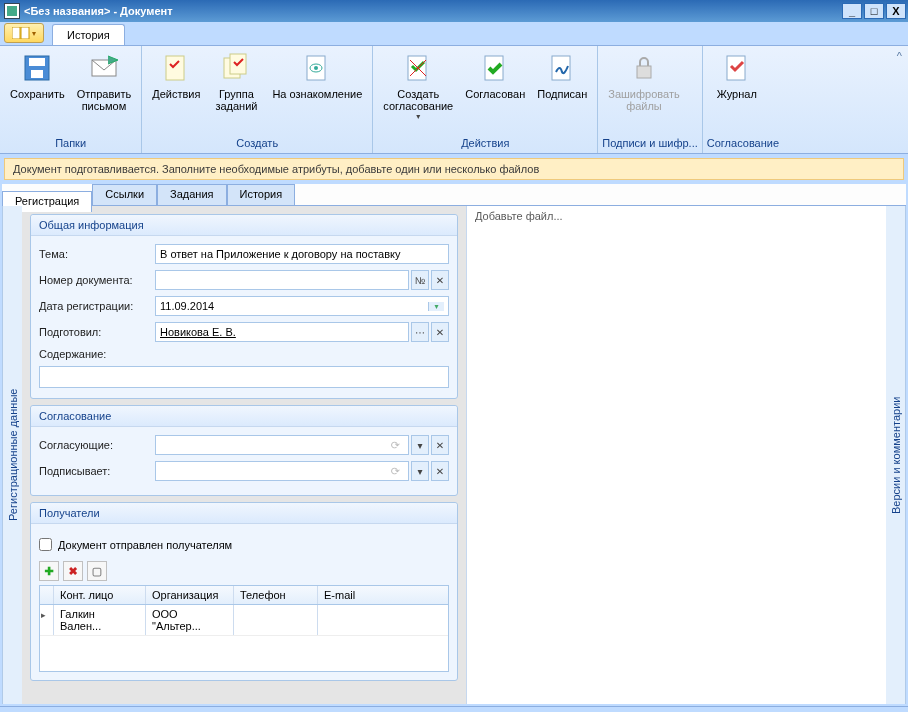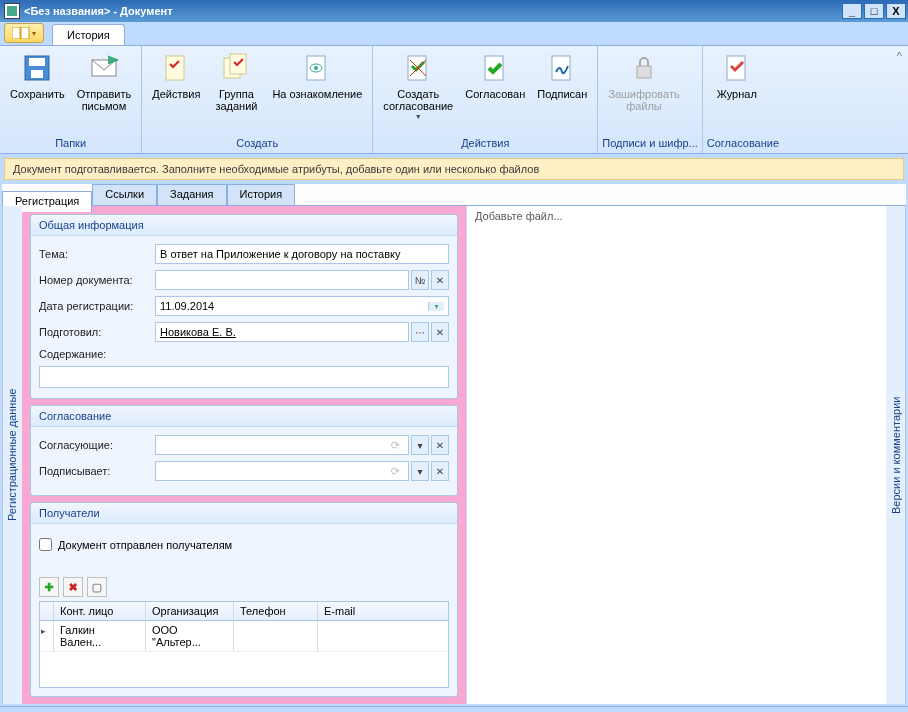--- a/index.html
+++ b/index.html
@@ -25,34 +25,34 @@
 .ribbon-collapse { position: absolute; right: 6px; top: 4px; color: #5a7aa3; cursor: pointer; }
 
 .infobar { background: #ffefc5; border: 1px solid #eec97c; margin: 4px; padding: 4px 8px; color: #3a3a3a; }
 
 .doctabs { background: #fdfdfd; height: 22px; display: flex; border-bottom: 1px solid #8caee0; margin: 0 2px; }
 .doctab { padding: 3px 12px; border: 1px solid #8caee0; border-bottom: none; background: #d3e4f9; cursor: pointer; }
 .doctab.active { background: #fff; position: relative; top: 7px; }
 
 .content { display: flex; height: 498px; margin: 0 2px; background: #fff; }
 .sidebar-v { width: 20px; background: #e3effc; border-right: 1px solid #b0cae8; display: flex; align-items: center; justify-content: center; writing-mode: vertical-rl; transform: rotate(180deg); color: #15428b; cursor: pointer; }
-.left-pane { flex: 0 0 444px; padding: 8px; overflow: auto; background: #f9a8d4; }
+.left-pane { flex: 0 0 444px; padding: 8px; overflow: auto; background: #e5e5e5; }
 .right-pane { flex: 1; border-left: 1px solid #c6d8ef; background: #fff; padding: 4px 8px; color: #5a5a5a; }
 
 .fieldset { border: 1px solid #a9c7e8; border-radius: 3px; margin-bottom: 6px; background: #eef5fe; }
 .fs-title { background: linear-gradient(#f0f6fe, #dbeafd); padding: 4px 8px; color: #15428b; border-bottom: 1px solid #c6d8ef; border-radius: 3px 3px 0 0; }
 .fs-body { padding: 8px; }
 .row { display: flex; align-items: center; margin-bottom: 6px; }
 .label { width: 116px; color: #222; }
 .input { flex: 1; height: 20px; border: 1px solid #a9c7e8; background: #fff; padding: 2px 4px; }
 .input.combo { display: flex; align-items: center; }
 .btn-icn { width: 18px; height: 20px; border: 1px solid #a9c7e8; background: #e3effc; margin-left: 2px; display: flex; align-items: center; justify-content: center; cursor: pointer; font-size: 10px; color: #444; }
 .dd { width: 16px; background: #e3effc; border-left: 1px solid #a9c7e8; display: flex; align-items: center; justify-content: center; cursor: pointer; color: #4a6; font-size: 8px; }
 .textarea { width: 100%; height: 22px; border: 1px solid #a9c7e8; background: #fff; resize: none; }
-.checkbox-row { display: flex; align-items: center; margin: 6px 0 26px 0; }
+.checkbox-row { display: flex; align-items: center; margin: 6px 0 10px 0; }
 .checkbox-row input { margin-right: 6px; }
 
 .toolbar-mini { display: flex; gap: 4px; margin-bottom: 4px; }
 .tbtn { width: 20px; height: 20px; border: 1px solid #c0c0c0; background: #f7f7f7; display: flex; align-items: center; justify-content: center; cursor: pointer; font-weight: bold; }
 .tbtn.add { color: #2a2; }
 .tbtn.del { color: #c22; }
 .tbtn.ck { color: #888; }
 
 .grid { border: 1px solid #a9c7e8; background: #fff; }
 .grid-head { display: flex; background: linear-gradient(#f5f9fe, #e3effc); border-bottom: 1px solid #a9c7e8; }

